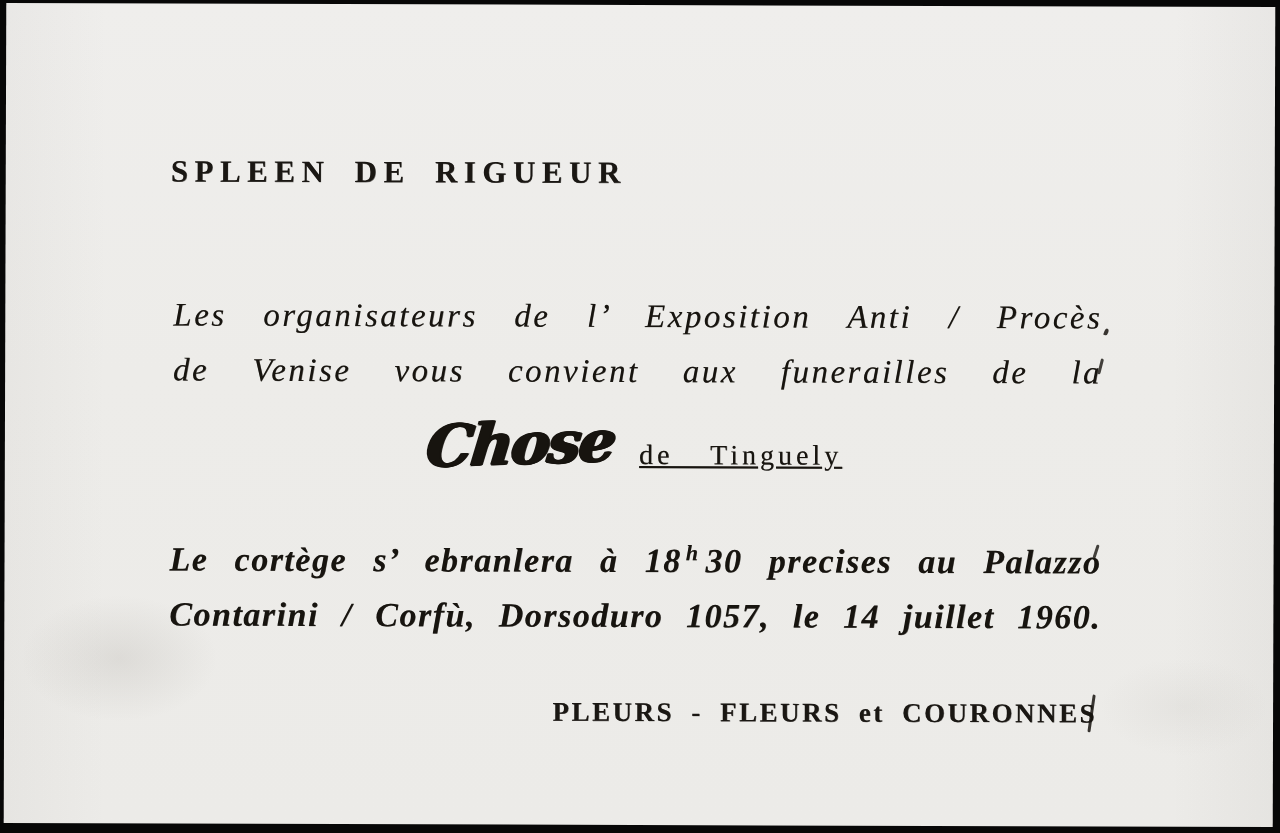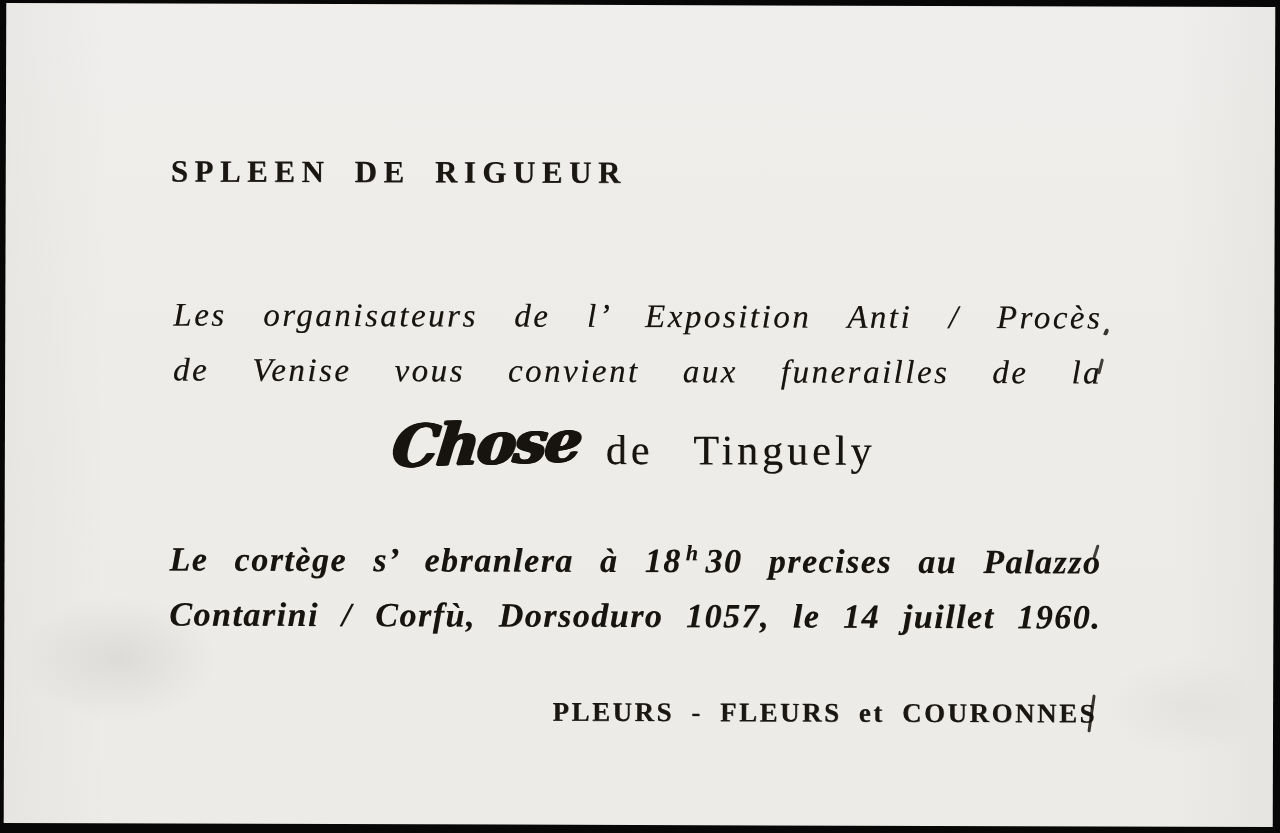--- a/index.html
+++ b/index.html
@@ -77,24 +77,25 @@
     transform: skewX(-8deg) rotate(-2deg);
     text-shadow:
       1.4px 0 0 #17140f,
       -1px 0 0 #17140f,
       0 1px 0 #17140f,
       1.4px 1px 0 #17140f,
       2.2px 0.5px 0.6px rgba(23,20,15,0.85);
     margin-right: 26px;
   }
   .deceased .rest {
-    font-size: 42px;
+    font-size: 28px;
     letter-spacing: 4px;
     word-spacing: 26px;
     text-shadow: 0.4px 0.3px 0.4px rgba(20,16,12,0.55);
+    text-decoration: underline;
   }
   .details {
     position: absolute;
     left: 165px;
     right: 172px;
     top: 528px;
   }
   .details .line {
     font-style: italic;
     font-weight: 700;

